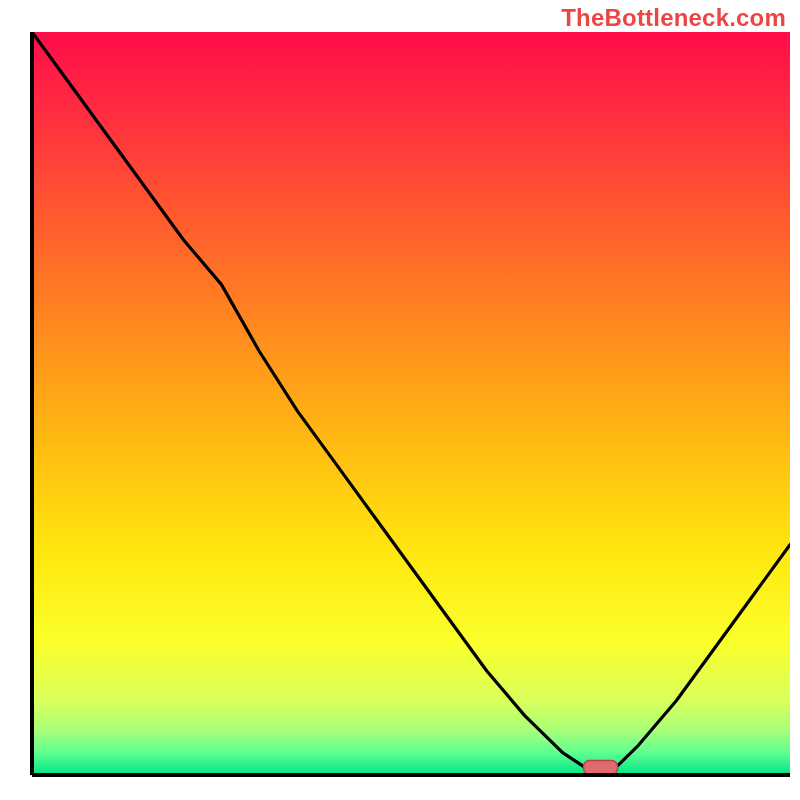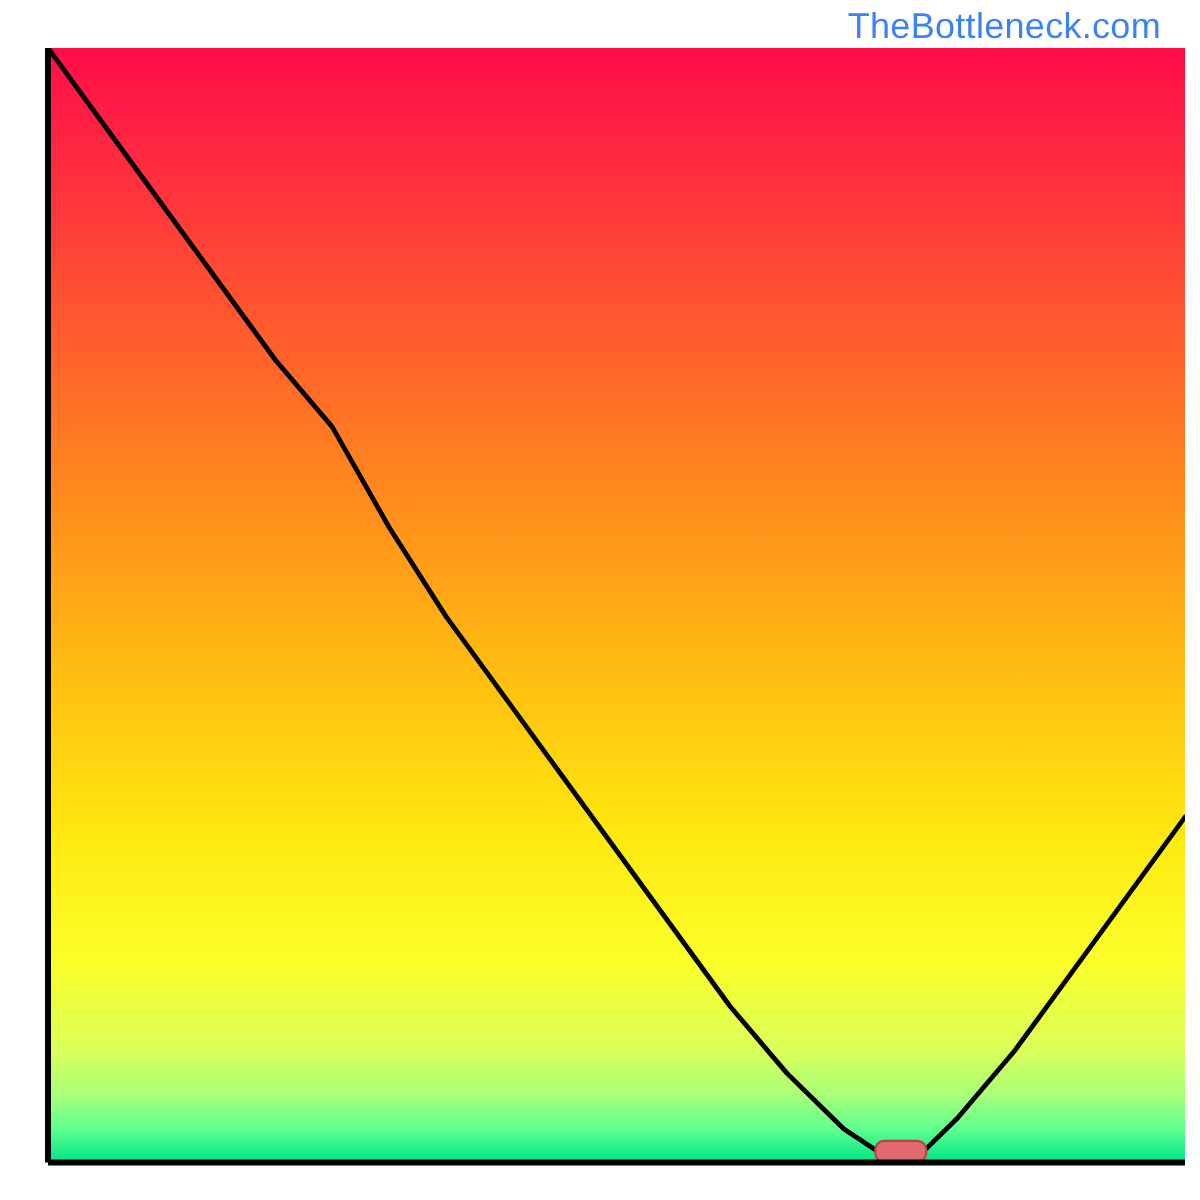--- a/index.html
+++ b/index.html
@@ -5,25 +5,25 @@
   * { margin: 0; padding: 0; box-sizing: border-box; }
   html, body { width: 800px; height: 800px; overflow: hidden; background: #fff; }
   .chart-container {
     position: relative;
     width: 800px;
     height: 800px;
   }
   .watermark {
     position: absolute;
     top: 4px;
-    right: 26px;
+    right: 14px;
     font-family: Arial, Helvetica, sans-serif;
     font-size: 24px;
-    font-weight: normal;
-    color: #3b82f6;
+    font-weight: bold;
+    color: #ef4444;
     z-index: 10;
     letter-spacing: 0.2px;
   }
   svg.plot {
     position: absolute;
     top: 0;
     left: 0;
     width: 800px;
     height: 800px;
   }

